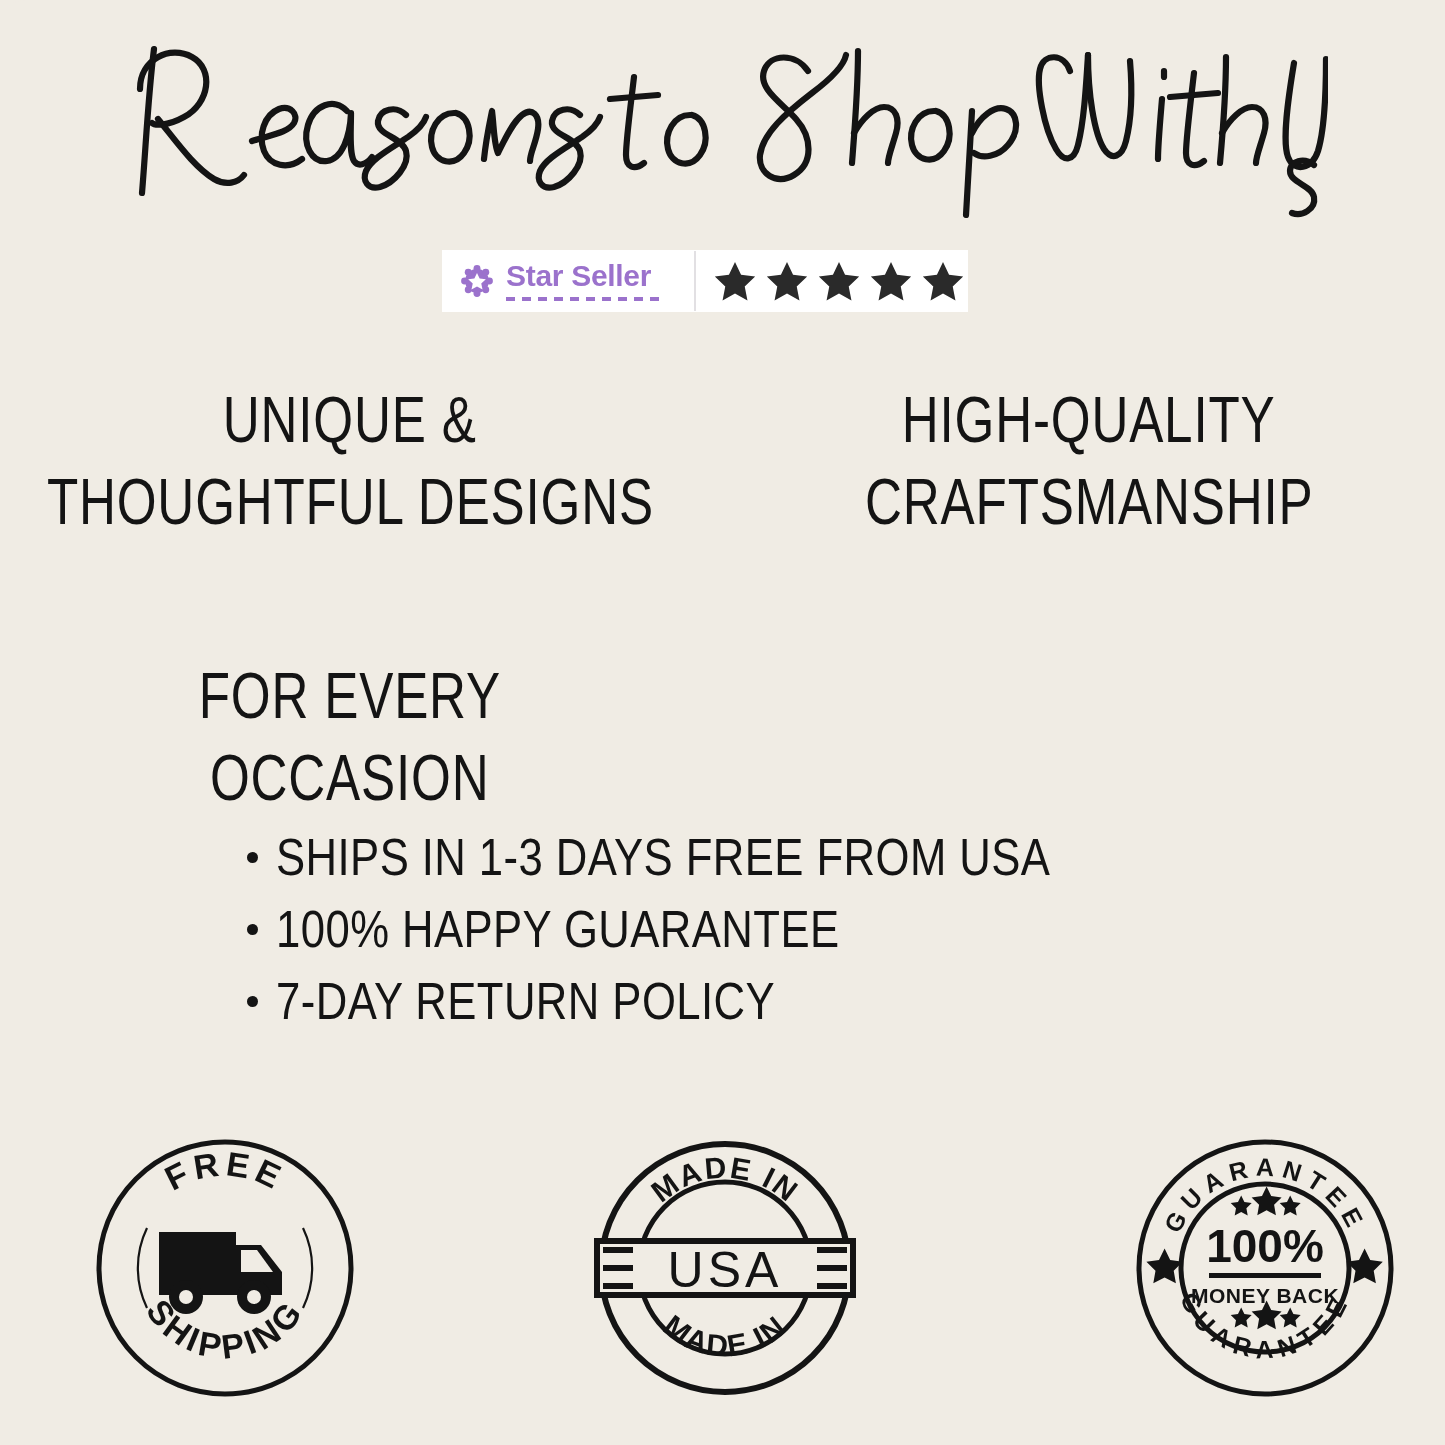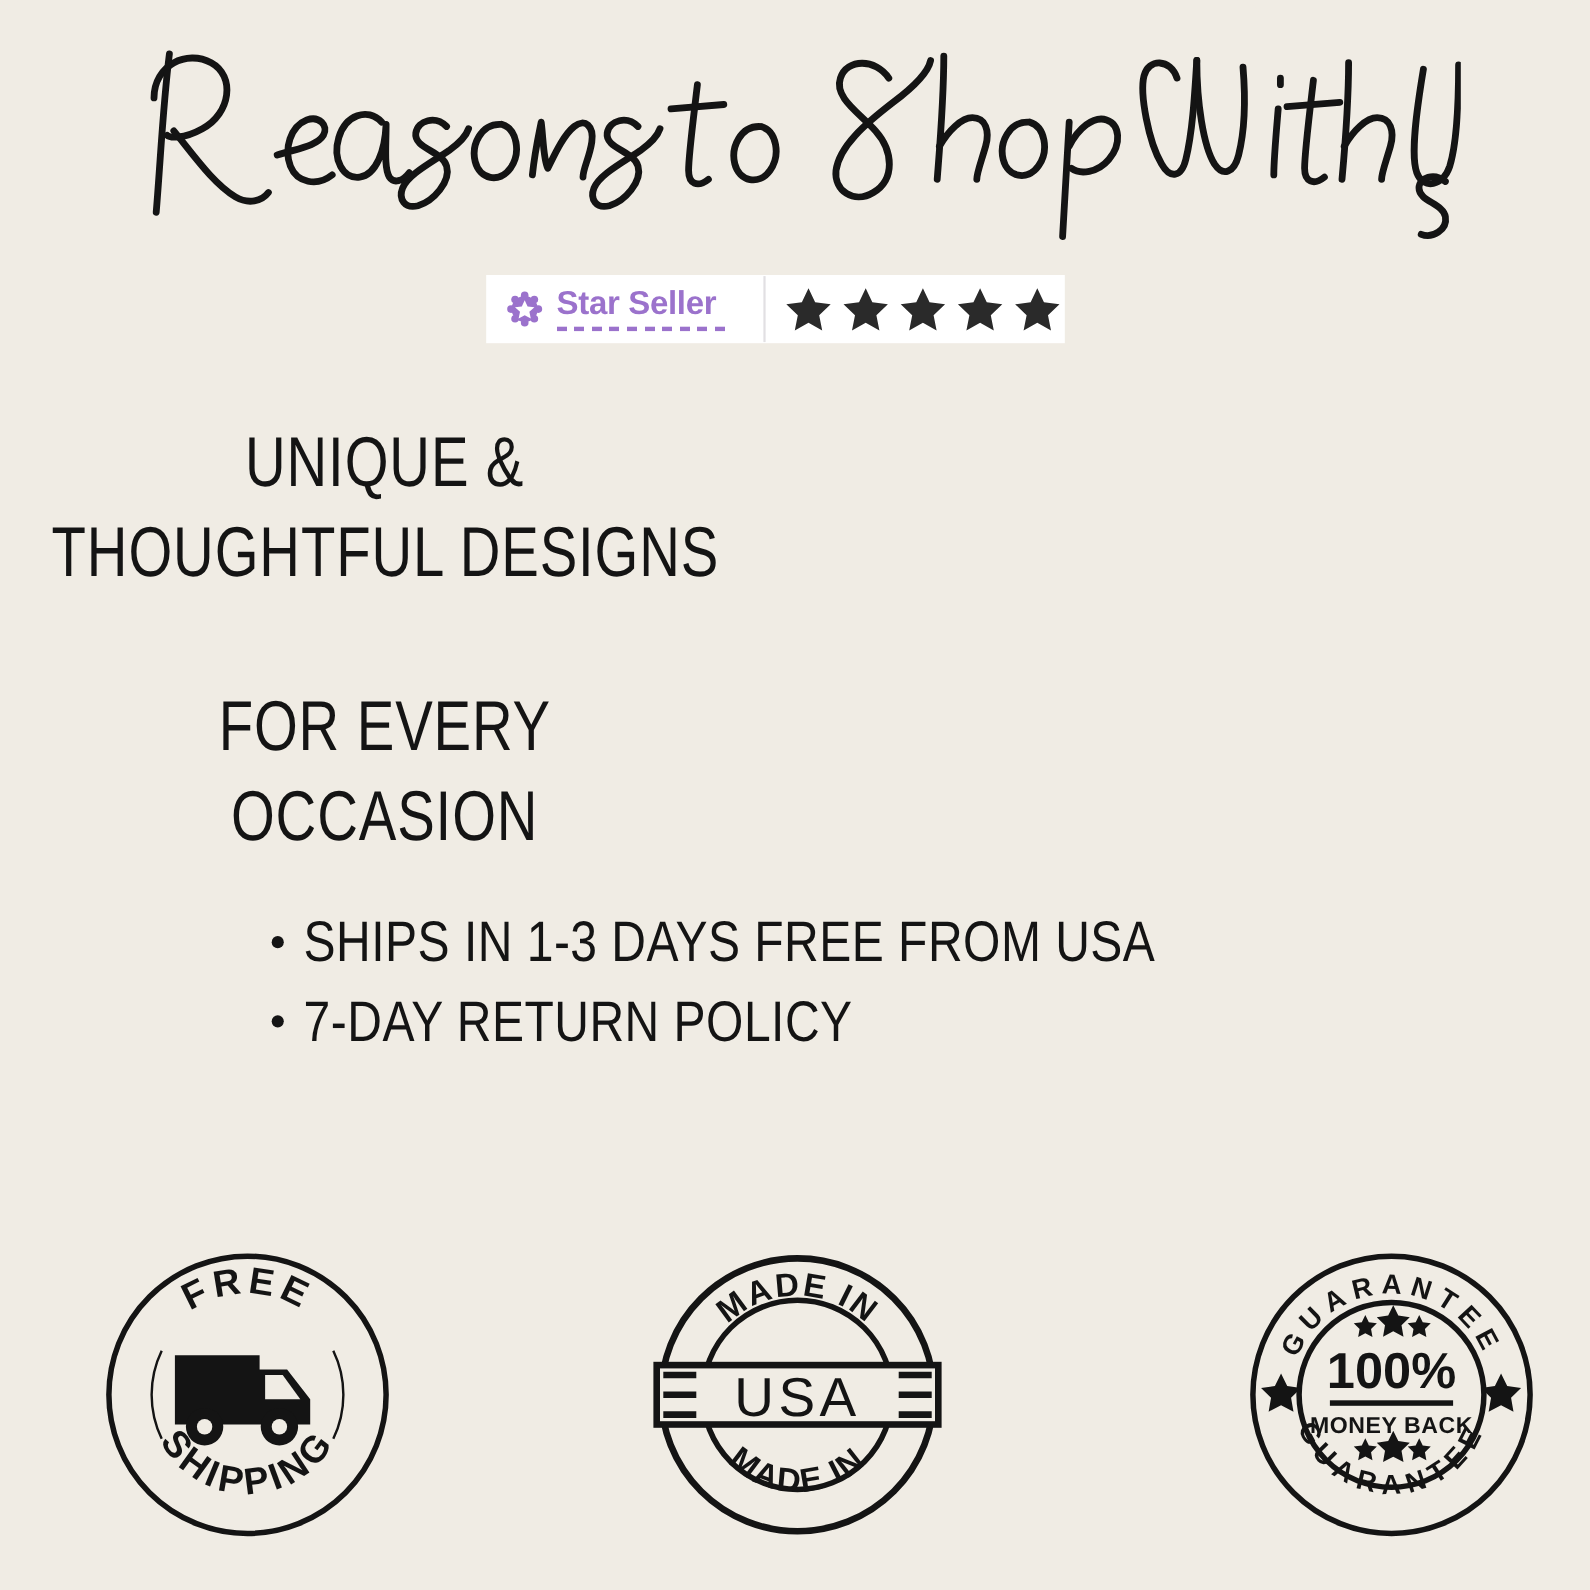--- a/index.html
+++ b/index.html
@@ -112,21 +112,21 @@
   .features {
     position: absolute;
     left: 0;
     top: 380px;
     width: 1445px;
   }
   .feature-row {
     display: flex;
     width: 1445px;
   }
-  .feature-row.row2 { margin-top: 76px; gap: 40px; }
+  .feature-row.row2 { margin-top: 112px; gap: 40px; }
   .feature-cell {
     width: 722px;
     text-align: center;
     display: flex;
     flex-direction: column;
     align-items: center;
   }
   .feature-cell .line {
     font-family: "Liberation Sans Narrow", "Liberation Sans", sans-serif;
     font-size: 64px;
@@ -302,34 +302,42 @@
         </svg>
     </div>
   </div>
 
   <div class="features">
     <div class="feature-row row1">
       <div class="feature-cell left">
         <div class="line">UNIQUE &amp;</div>
         <div class="line">THOUGHTFUL DESIGNS</div>
       </div>
+      <div class="feature-cell right">
+        <div class="line">HIGH-QUALITY</div>
+        <div class="line">CRAFTSMANSHIP</div>
+      </div>
     </div>
     <div class="feature-row row2">
       <div class="feature-cell left">
         <div class="line">FOR EVERY</div>
         <div class="line">OCCASION</div>
       </div>
     </div>
   </div>
 
   <div class="bullets">
     <div class="bullet-inner">
       <div class="bullet-item">
         <span class="bullet-dot"></span>
         <span class="bullet-text">SHIPS IN 1-3  DAYS FREE FROM USA</span>
+      </div>
+      <div class="bullet-item">
+        <span class="bullet-dot"></span>
+        <span class="bullet-text">100% HAPPY GUARANTEE</span>
       </div>
       <div class="bullet-item">
         <span class="bullet-dot"></span>
         <span class="bullet-text">7-DAY RETURN POLICY</span>
       </div>
     </div>
   </div>
 
   <div class="badges">
 

